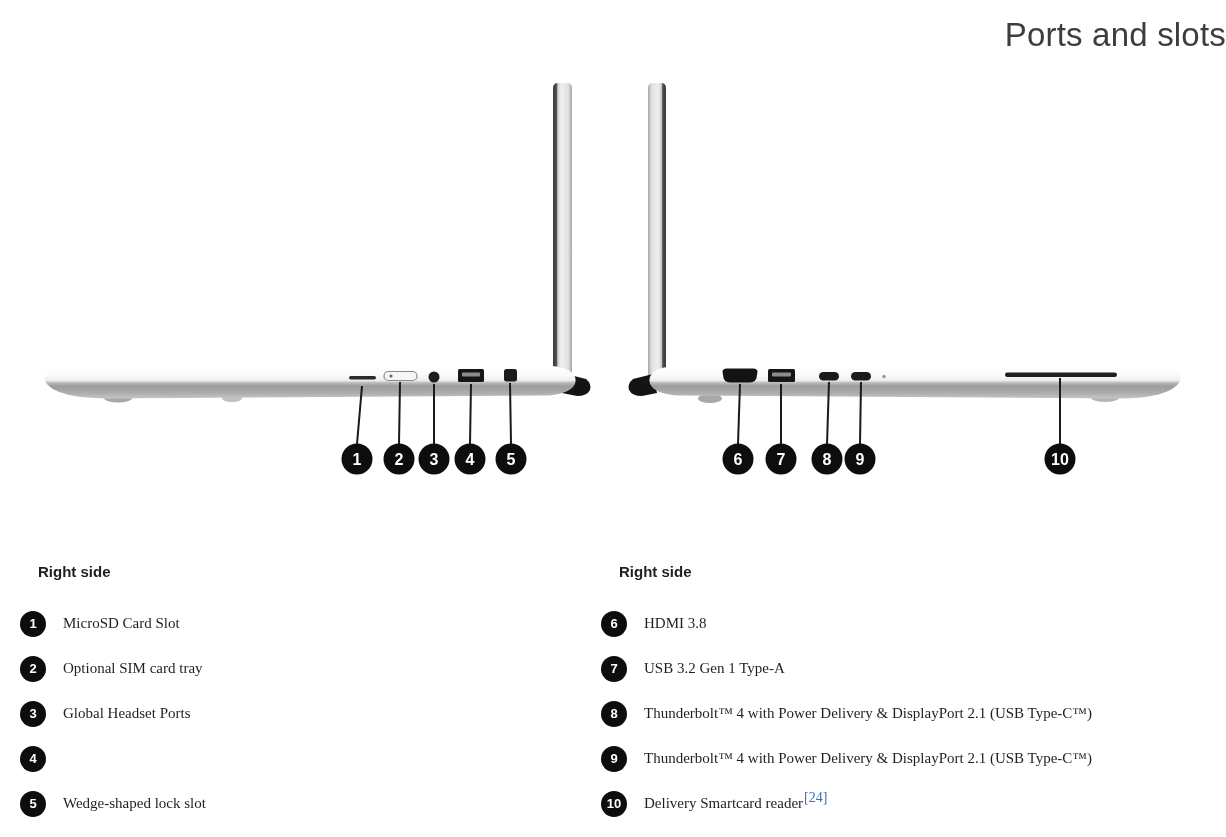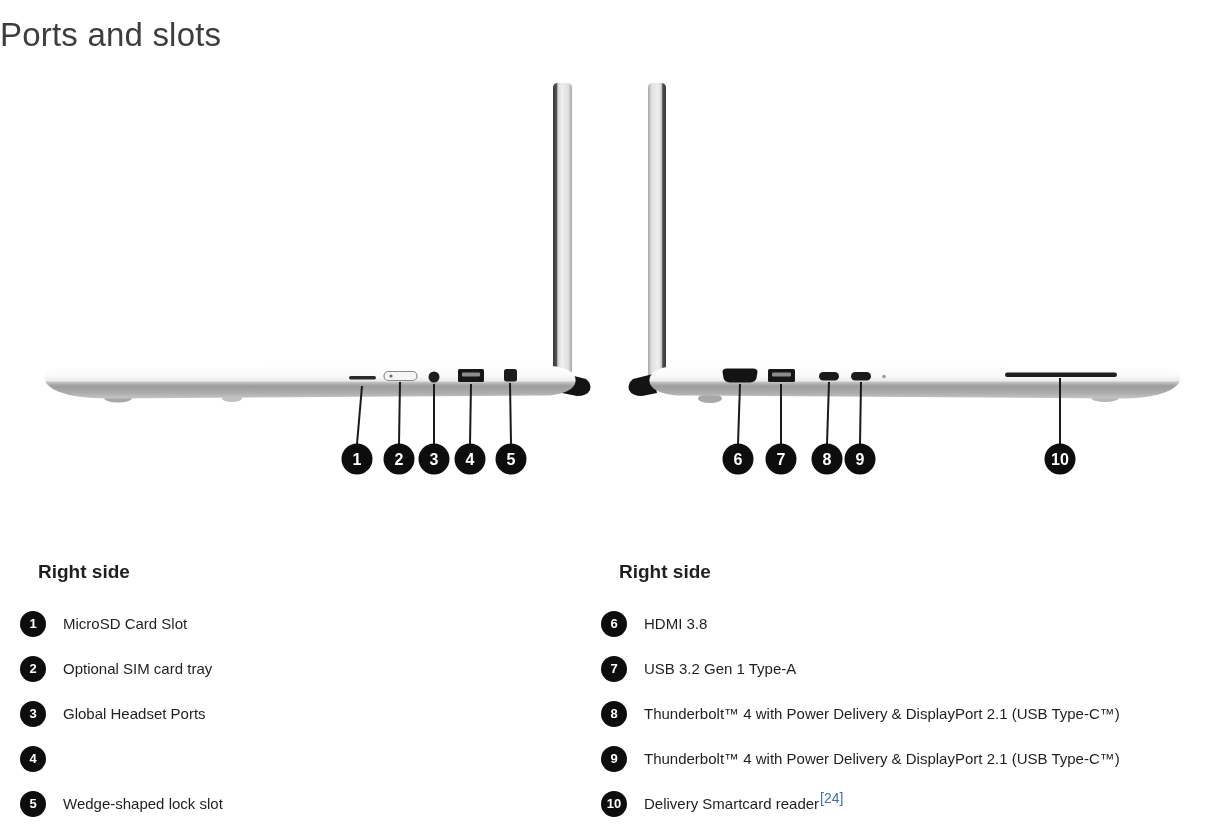--- a/index.html
+++ b/index.html
@@ -6,21 +6,21 @@
   body {
     width: 1226px; height: 837px;
     position: relative;
     background: #ffffff;
     overflow: hidden;
     font-family: "Liberation Sans", sans-serif;
   }
   .page-title {
     position: absolute;
     top: 16px; left: 0; width: 100%;
-    text-align: left;
+    text-align: right;
     font-size: 33px;
     font-weight: 400;
     color: #3d3d3d;
     letter-spacing: 0.2px;
   }
   .diagram-svg {
     position: absolute;
     top: 0; left: 0;
   }
   .callout-num {
@@ -31,21 +31,21 @@
     text-anchor: middle;
   }
   .ports-column {
     position: absolute;
     top: 562px;
     width: 580px;
   }
   .col-right-side { left: 20px; }
   .col-left-side  { left: 601px; width: 610px; }
   .col-heading {
-    font-size: 19px;
+    font-size: 15px;
     font-weight: 700;
     color: #1f1f1f;
     line-height: 20px;
     margin: 0 0 0 18px;
   }
   .port-list { margin-top: 19px; }
   .port-row {
     height: 45px;
     display: flex;
     align-items: center;
@@ -60,20 +60,21 @@
     align-items: center;
     justify-content: center;
     font-size: 13px;
     font-weight: bold;
     margin-right: 17px;
   }
   .port-label {
     font-size: 15px;
     color: #1f1f1f;
     white-space: nowrap;
+    font-family: Liberation Serif, serif;
   }
   .footnote-sup {
     color: #3d6eb4;
     font-size: 14px;
     line-height: 0;
     vertical-align: super;
     margin-left: 1px;
     cursor: pointer;
   }
 </style>

